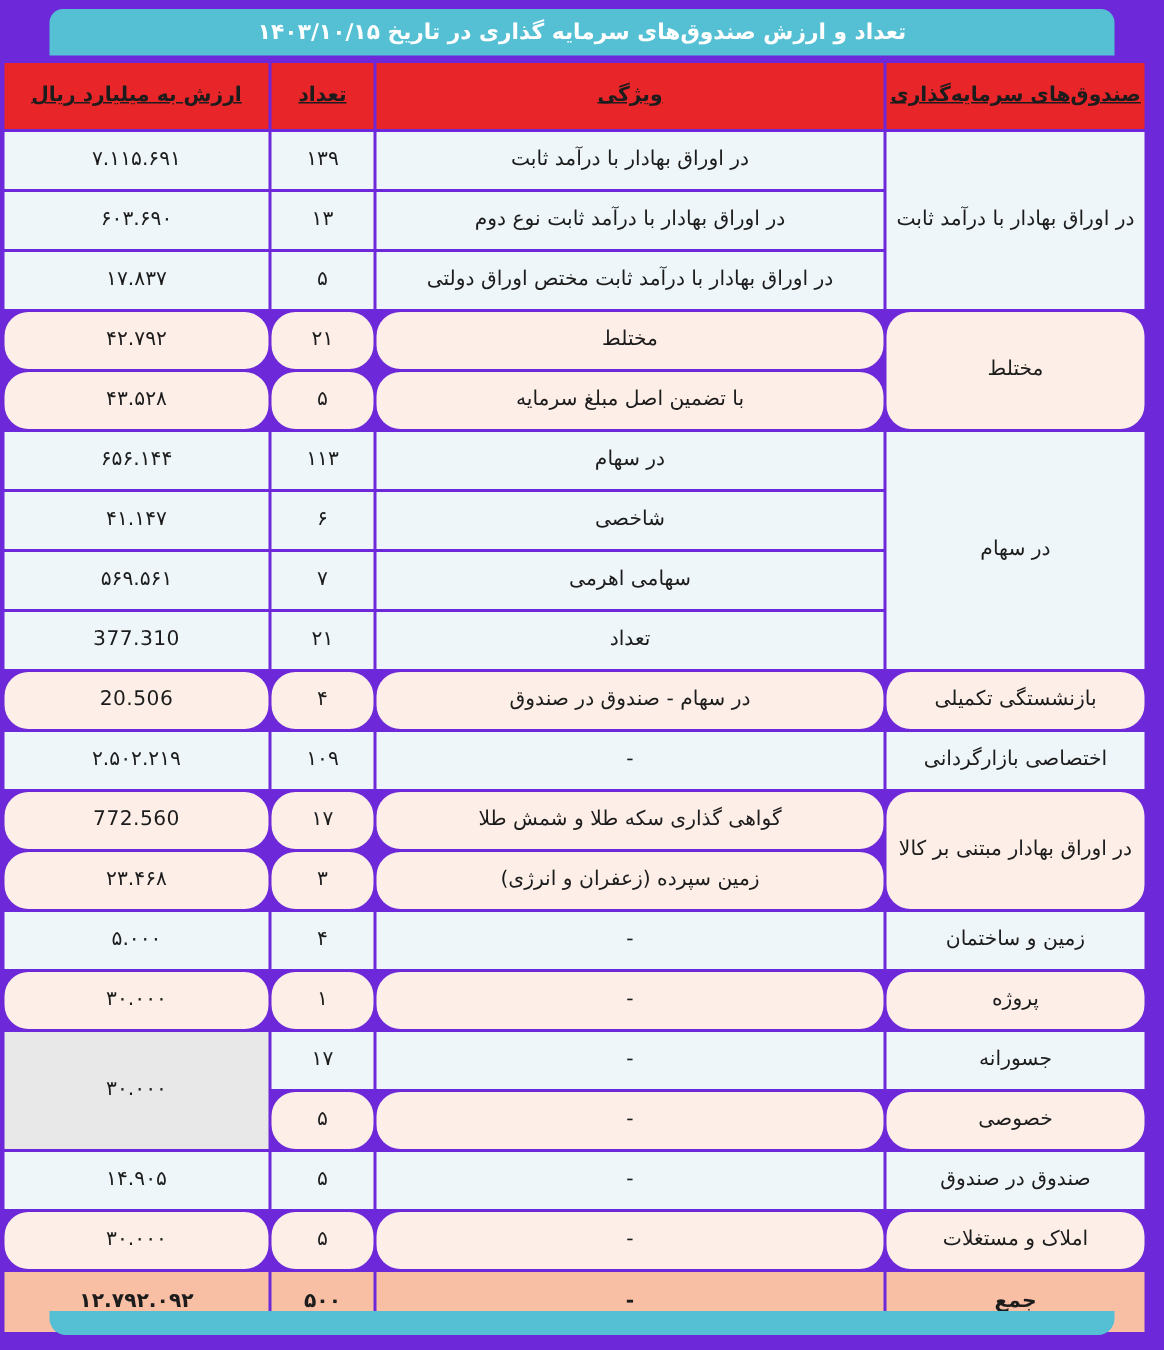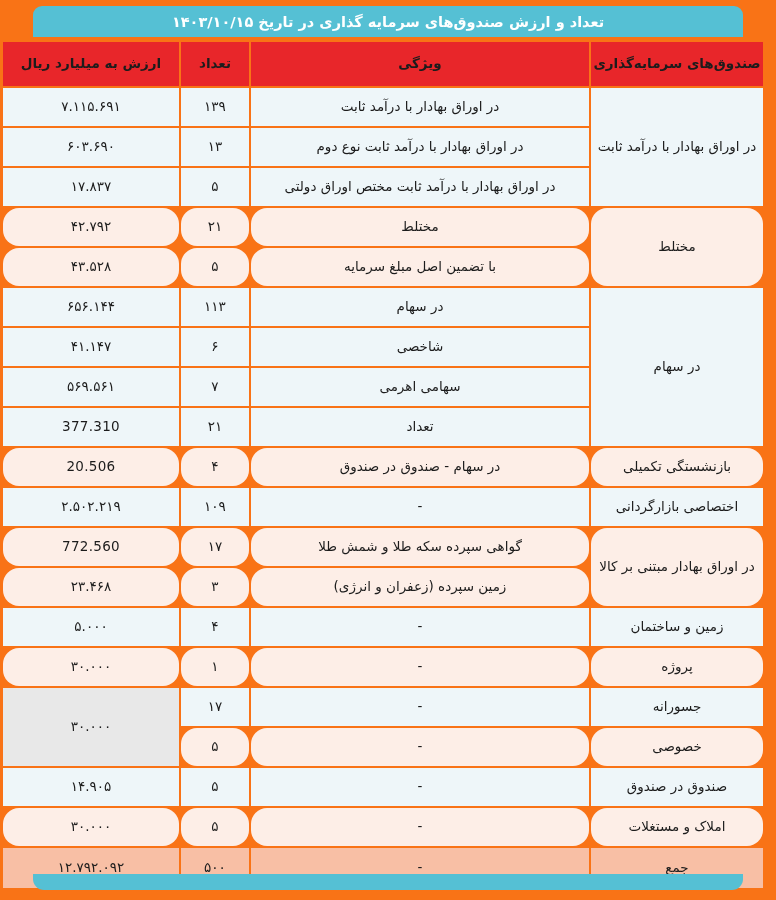--- a/index.html
+++ b/index.html
@@ -11,21 +11,21 @@
     width: 776px;
     height: 900px;
     font-family: "DejaVu Sans", "Liberation Sans", sans-serif;
     overflow: hidden;
   }
 
   .sheet {
     position: relative;
     width: 776px;
     height: 900px;
-    background: #f97316;
+    background: #6d28d9;
     box-sizing: border-box;
   }
 
   
   .title-bar {
     position: absolute;
     top: 6px;
     right: 33px;
     left: 33px;
     height: 31px;
@@ -75,34 +75,35 @@
   col.c-cnt  { width: 68px;  }
   col.c-val  { width: 176px; }
 
   
   thead th {
     background: #e8262a;
     color: #ffffff;
     font-weight: bold;
     font-size: 14px;
     height: 44px;
+    text-decoration: underline;
   }
 
   
   tbody td {
     height: 38px;
   }
   td.blue  { background: #eef6f9; }
   td.peach { background: #fdeee7; border-radius: 16px; }
   td.gray  { background: #e8e8e8; }
   td.total { background: #f8bfa5; }
 
   tbody tr.total-row td {
     height: 40px;
-    font-weight: normal;
+    font-weight: bold;
     margin-left: 14px;
   }
 
   td.cat {
     font-size: 13.5px;
   }
   td.num {
     font-size: 13.5px;
     letter-spacing: 0.3px;
   }
@@ -206,21 +207,21 @@
             <td class="val peach">20.506</td>
           </tr>
           <tr>
             <td class="cat blue" rowspan="1">اختصاصی بازارگردانی</td>
             <td class="blue dash">-</td>
             <td class="num blue">۱۰۹</td>
             <td class="val blue">۲.۵۰۲.۲۱۹</td>
           </tr>
           <tr>
             <td class="cat peach" rowspan="2">در اوراق بهادار مبتنی بر کالا</td>
-            <td class="peach">گواهی سپرده سکه طلا و شمش طلا</td>
+            <td class="peach">گواهی گذاری سکه طلا و شمش طلا</td>
             <td class="num peach">۱۷</td>
             <td class="val peach">772.560</td>
           </tr>
           <tr>
             <td class="peach">زمین سپرده (زعفران و انرژی)</td>
             <td class="num peach">۳</td>
             <td class="val peach">۲۳.۴۶۸</td>
           </tr>
           <tr>
             <td class="cat blue" rowspan="1">زمین و ساختمان</td>

